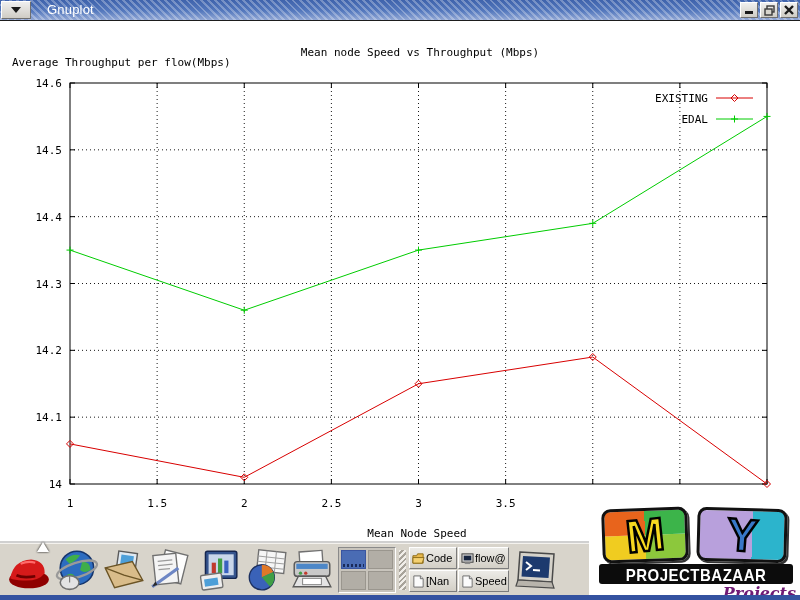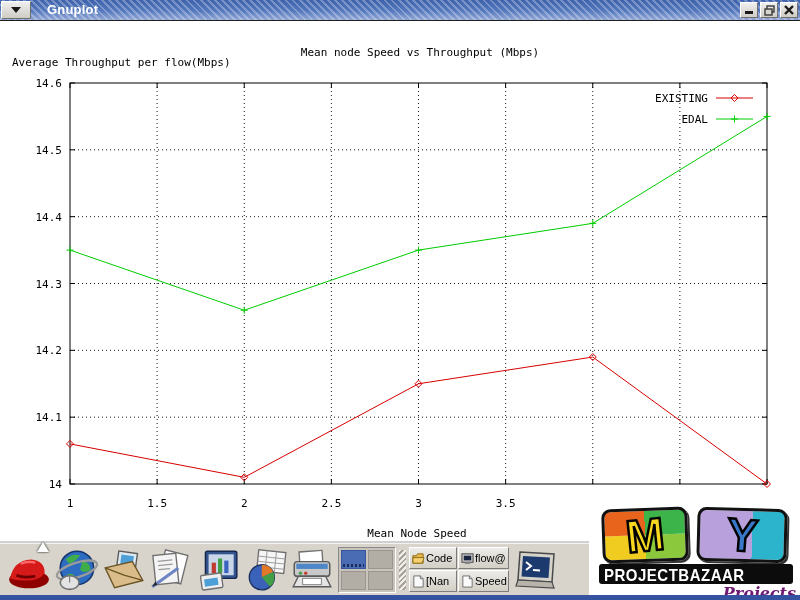--- a/index.html
+++ b/index.html
@@ -10,21 +10,21 @@
   
   .titlebar { position:absolute; left:0; top:0; width:800px; height:21px;
     background:
       repeating-linear-gradient(45deg, rgba(255,255,255,.28) 0 2px, rgba(255,255,255,0) 2px 5px),
       linear-gradient(180deg,#3f63ac 0%, #5478bd 55%, #93a9d6 100%);
     border-bottom:1px solid #1d1d1d; }
   .tb-menu-btn { position:absolute; left:1px; top:1px; width:30px; height:18px;
     background:linear-gradient(180deg,#efefef,#cfccc4);
     border:1px solid; border-color:#fff #6f6f6f #6f6f6f #fff; display:flex; align-items:center; justify-content:center; }
   .tb-title { position:absolute; left:47px; top:0; height:21px; line-height:20px;
-    color:#fff; font-size:13px; font-weight:bold; letter-spacing:.2px; }
+    color:#fff; font-size:13px; font-weight:normal; letter-spacing:.2px; }
   .tb-ctrls { position:absolute; right:2px; top:2px; display:flex; gap:2px; }
   .tb-btn { width:18px; height:16px; background:linear-gradient(180deg,#efefef,#cfccc4);
     border:1px solid; border-color:#fff #6f6f6f #6f6f6f #fff;
     display:flex; align-items:center; justify-content:center; }
 
   
   .canvas { position:absolute; left:0; top:22px; width:800px; height:573px; background:#fff; }
   #plot { position:absolute; left:0; top:0; }
   #plot .grid { stroke:#000; stroke-width:1; stroke-dasharray:1 3; opacity:.9; }
   #plot .tick { stroke:#000; stroke-width:1; }
@@ -70,21 +70,21 @@
     background:
       linear-gradient(90deg,#e8641c 0 50%, #3cb44a 50% 100%) top/100% 50% no-repeat,
       linear-gradient(90deg,#f0cc20 0 50%, #8cc83c 50% 100%) bottom/100% 50% no-repeat; }
   .wm-tile-y { left:100px; width:90px; transform:rotate(1.5deg);
     background:linear-gradient(90deg,#b8a0dc 0 62%, #2cb4cc 62% 100%); }
   .wm-letter { font-family:"Liberation Sans",sans-serif; font-weight:bold; font-size:46px; line-height:1;
     -webkit-text-stroke:2.5px #000; }
   .wm-letter-m { color:#f6d820; transform:rotate(-4deg); }
   .wm-letter-y { color:#3878c8; transform:rotate(3deg); }
   .wm-band { position:absolute; left:2px; top:59px; width:194px; height:20px; background:#0c0c0c;
-    border-radius:3px; display:flex; align-items:center; justify-content:flex-start; padding:0 5px; }
+    border-radius:3px; display:flex; align-items:center; justify-content:center; padding:0 5px; }
   .wm-band span { color:#fff; font-weight:bold; font-size:15px; letter-spacing:.5px;
     font-family:"Liberation Sans",sans-serif; transform:scaleY(1.1); }
   .wm-tagline { position:absolute; right:1px; top:79px; width:130px; text-align:right;
     font-family:"DejaVu Serif",serif; font-style:italic; font-weight:bold; font-size:16px; color:#701a75; }
 </style>
 </head>
 <body>
 
 <div class="screen">
 

